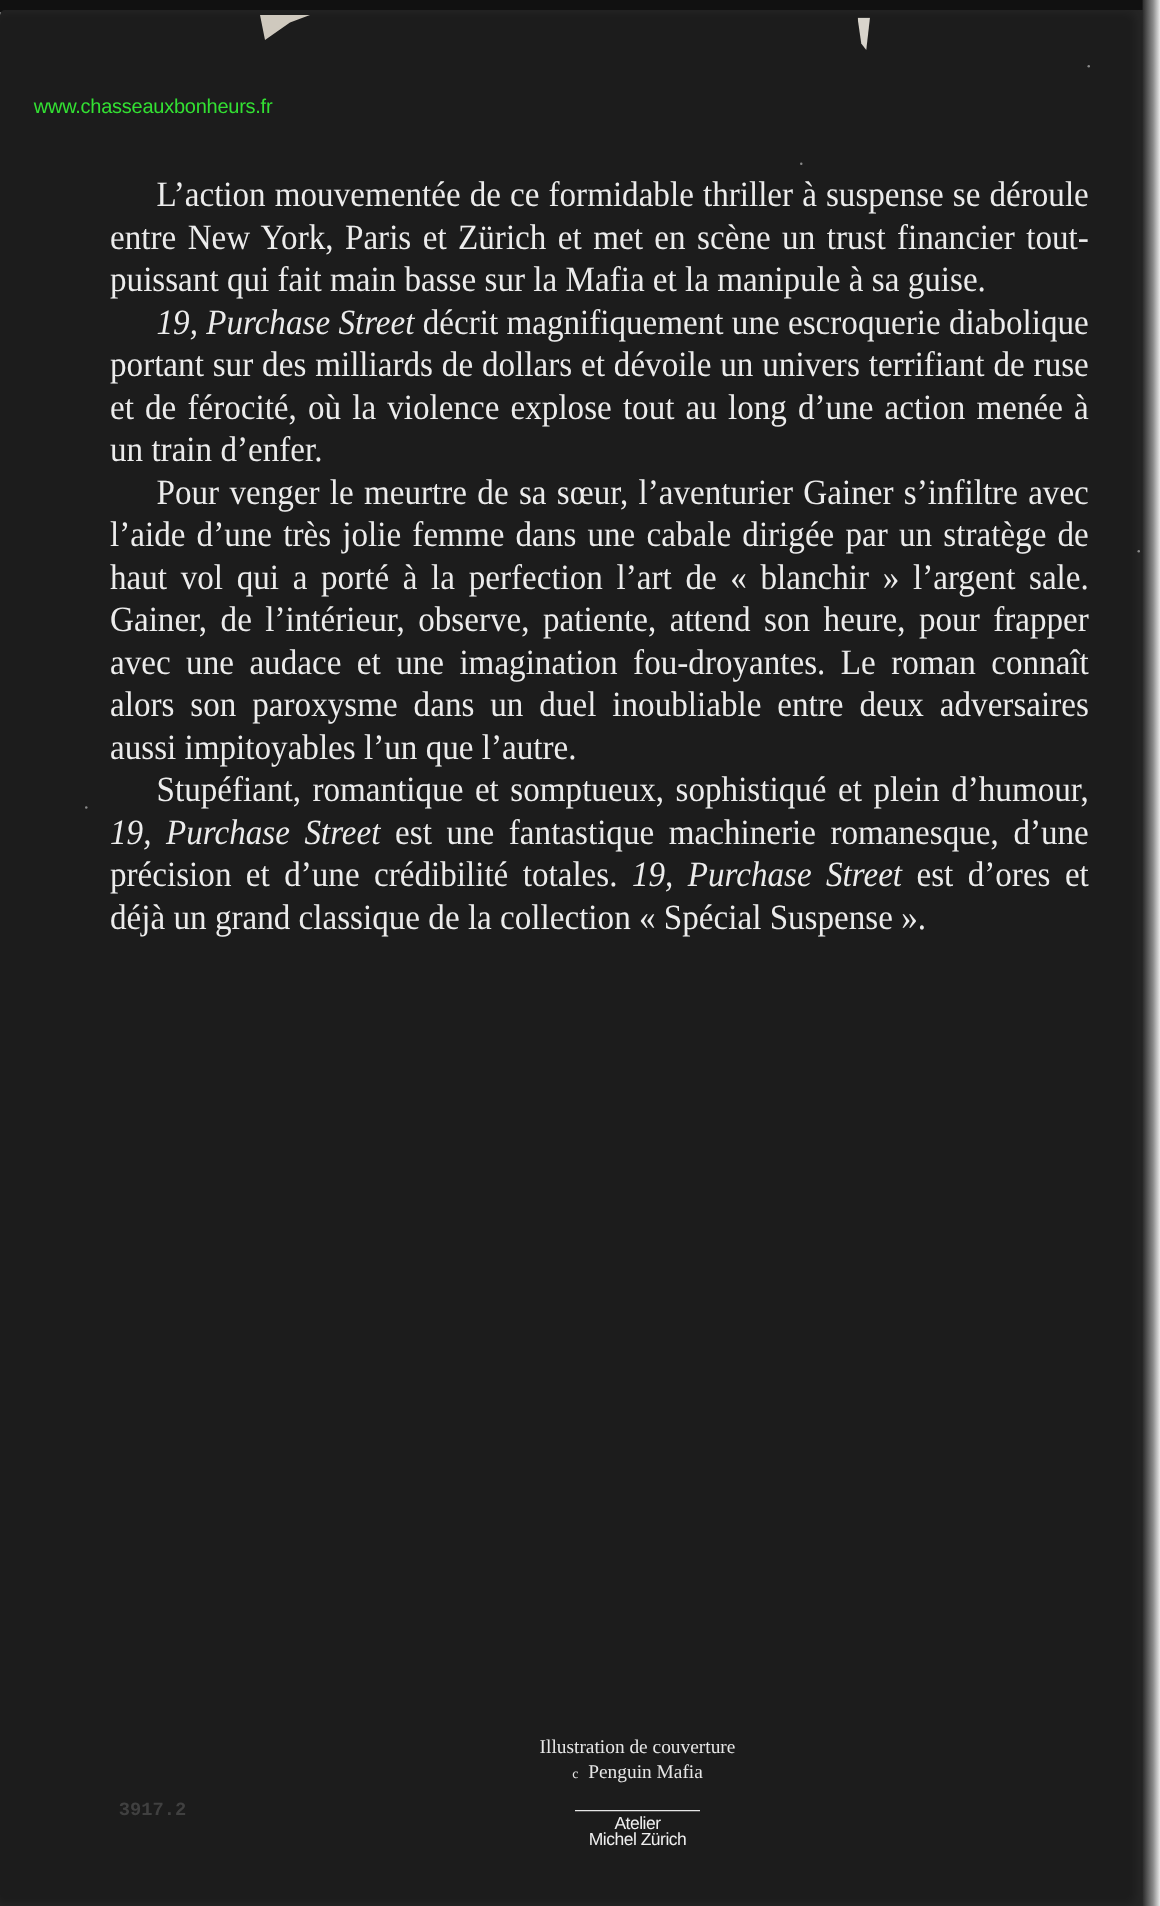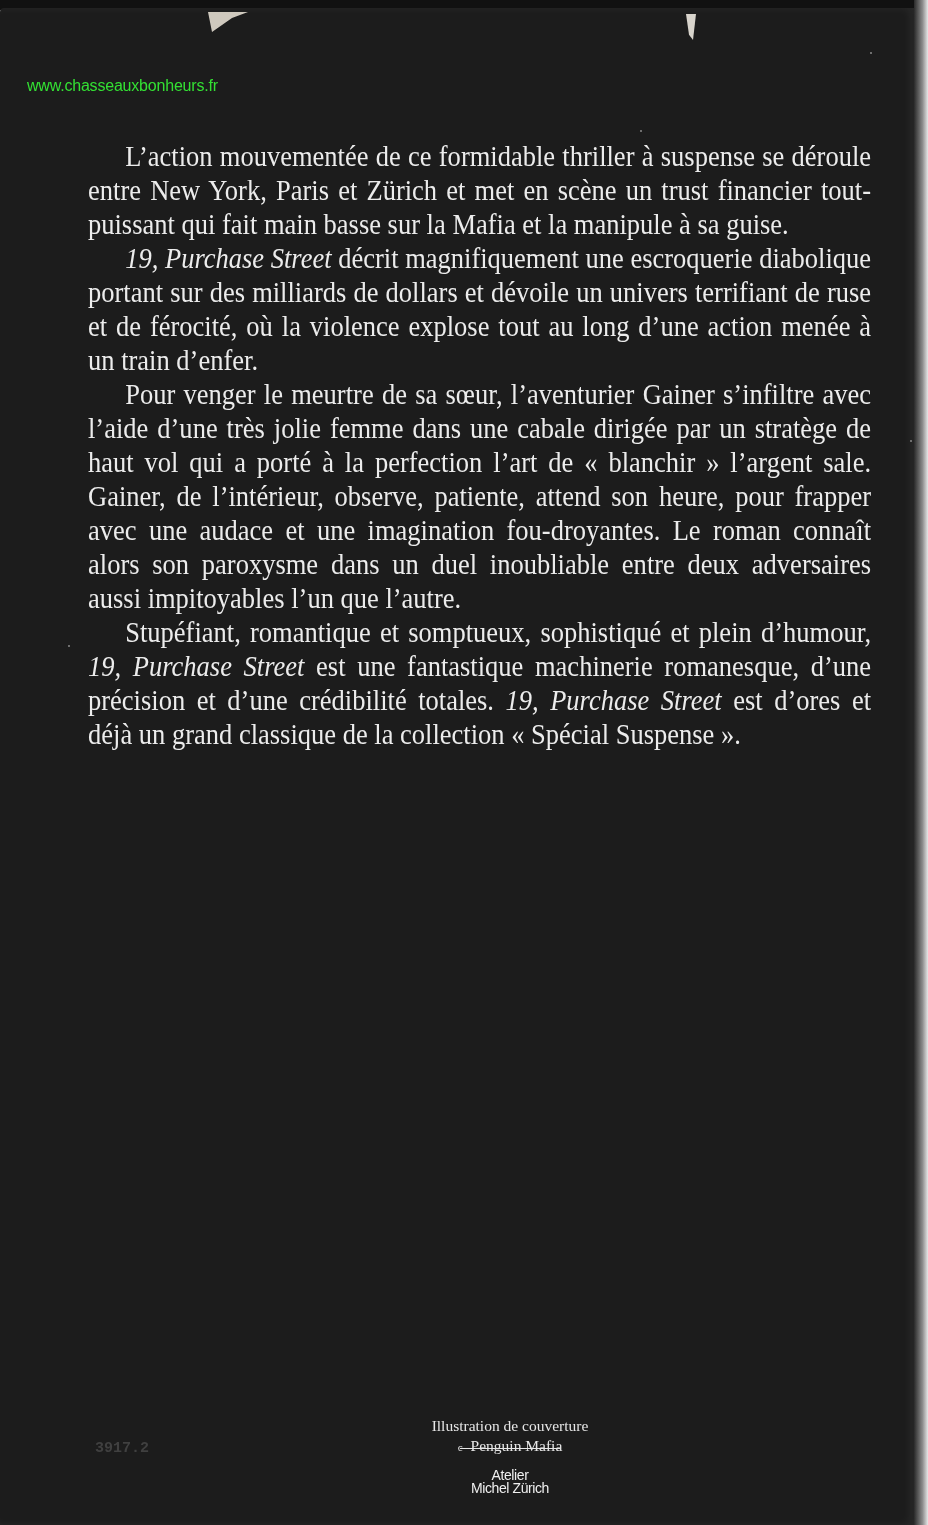--- a/index.html
+++ b/index.html
@@ -85,39 +85,38 @@
     .credit {
       position: absolute;
       left: 400px;
       top: 1388px;
       width: 220px;
       text-align: center;
       font-family: "Liberation Serif", serif;
       font-size: 15.5px;
       line-height: 20px;
       color: #e6e6e6;
-      margin-top: 28px;
     }
     .credit .c-mark {
       font-size: 11px;
       margin-right: 8px;
     }
     .atelier {
       position: absolute;
       left: 460px;
       top: 1448px;
       width: 100px;
       border-top: 1px solid #e6e6e6;
       text-align: center;
       font-family: "Liberation Sans", sans-serif;
       font-size: 14px;
       line-height: 13px;
       color: #efefef;
       letter-spacing: -0.4px;
-      padding-top: 20px;
+      padding-top: 3px;
     }
     .code {
       position: absolute;
       left: 95px;
       top: 1440px;
       font-family: Liberation Mono, monospace;
       font-weight: bold;
       font-size: 15px;
       color: #404040;
     }

